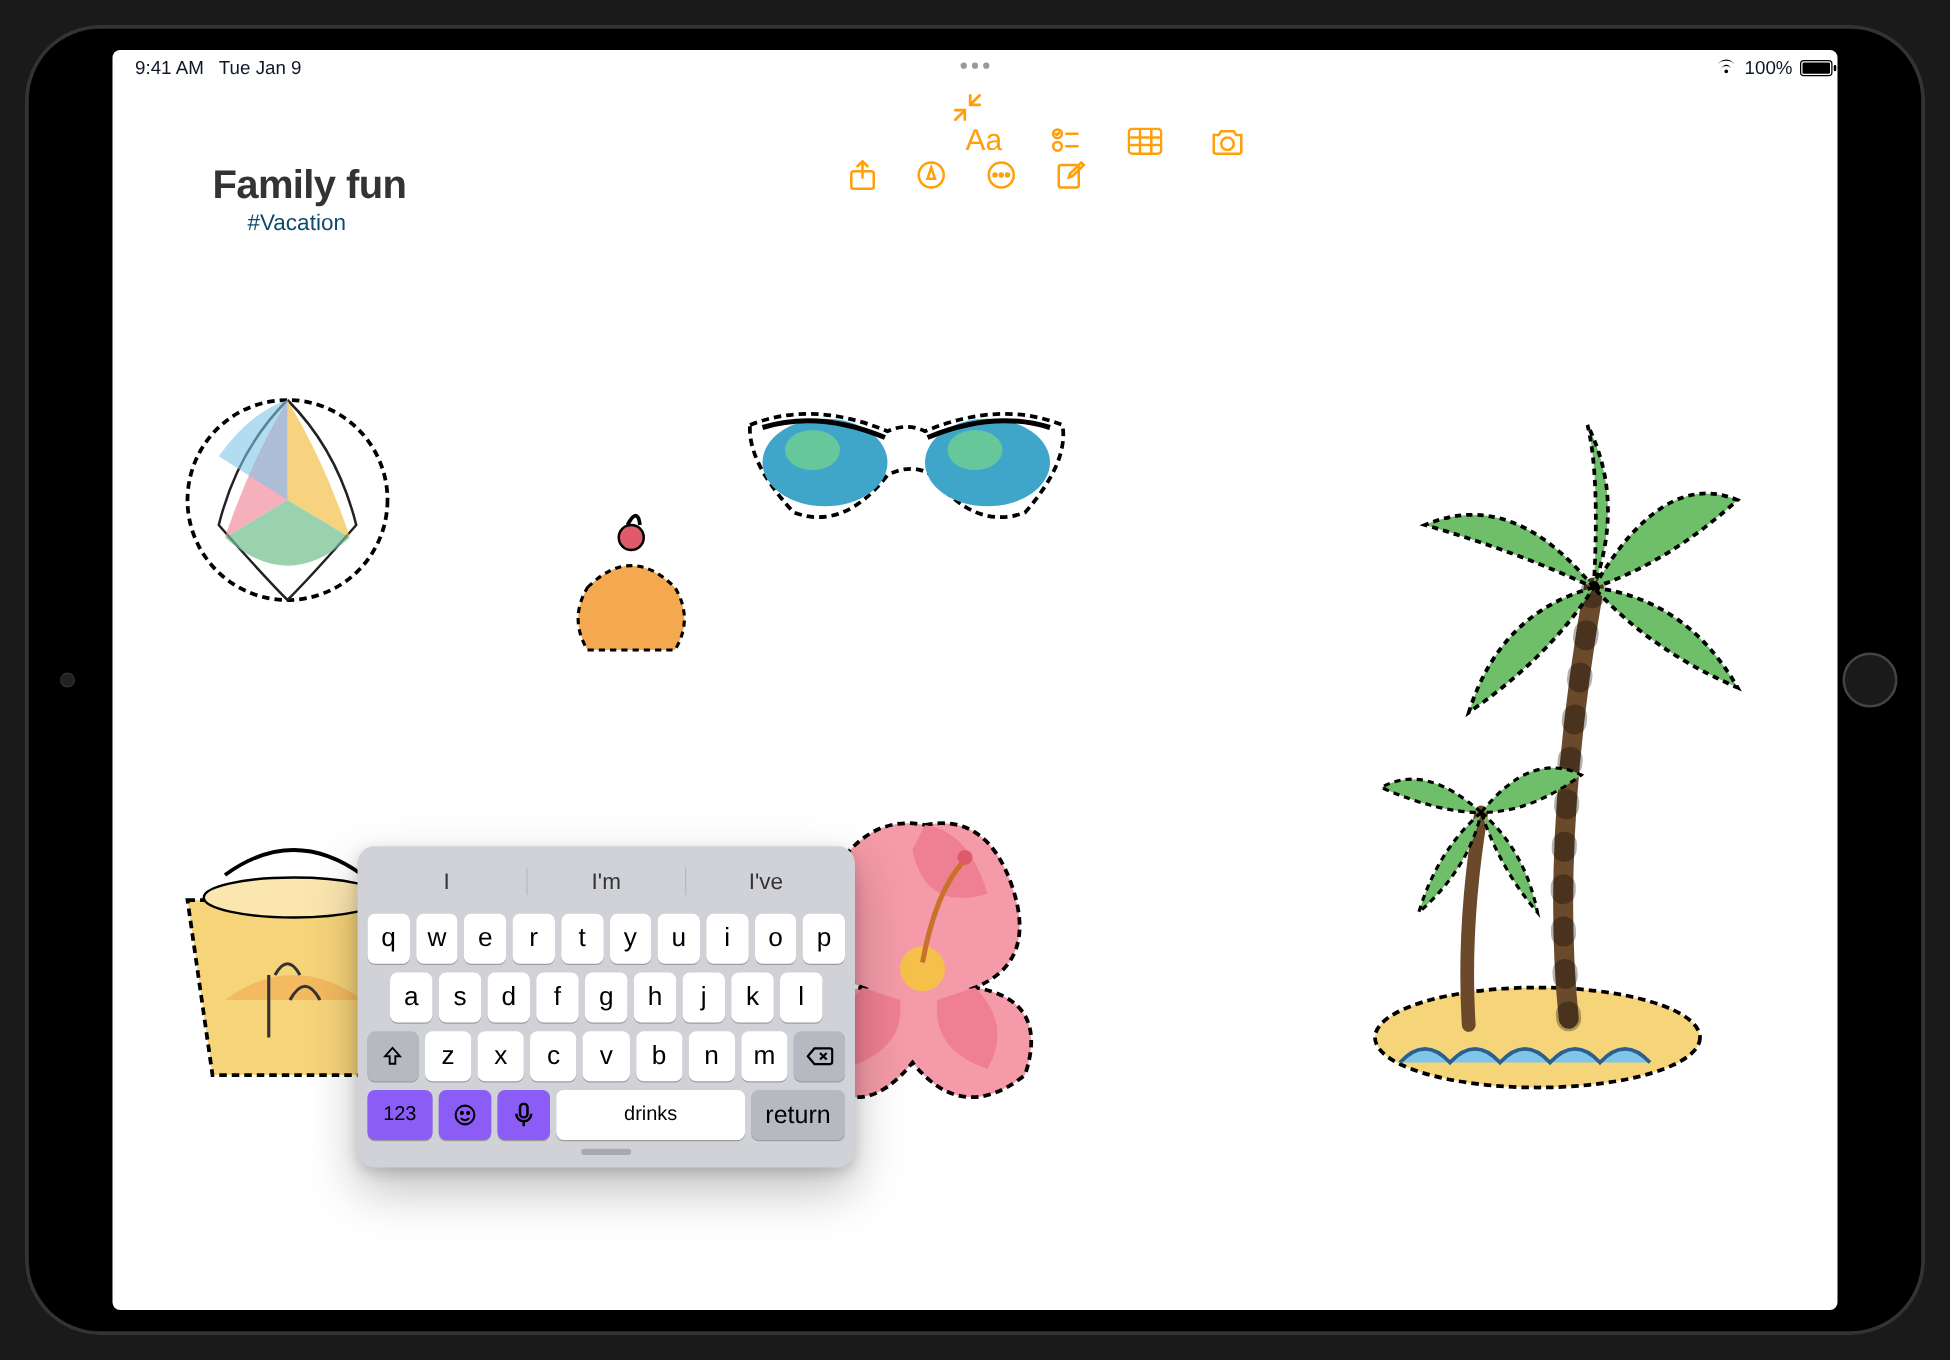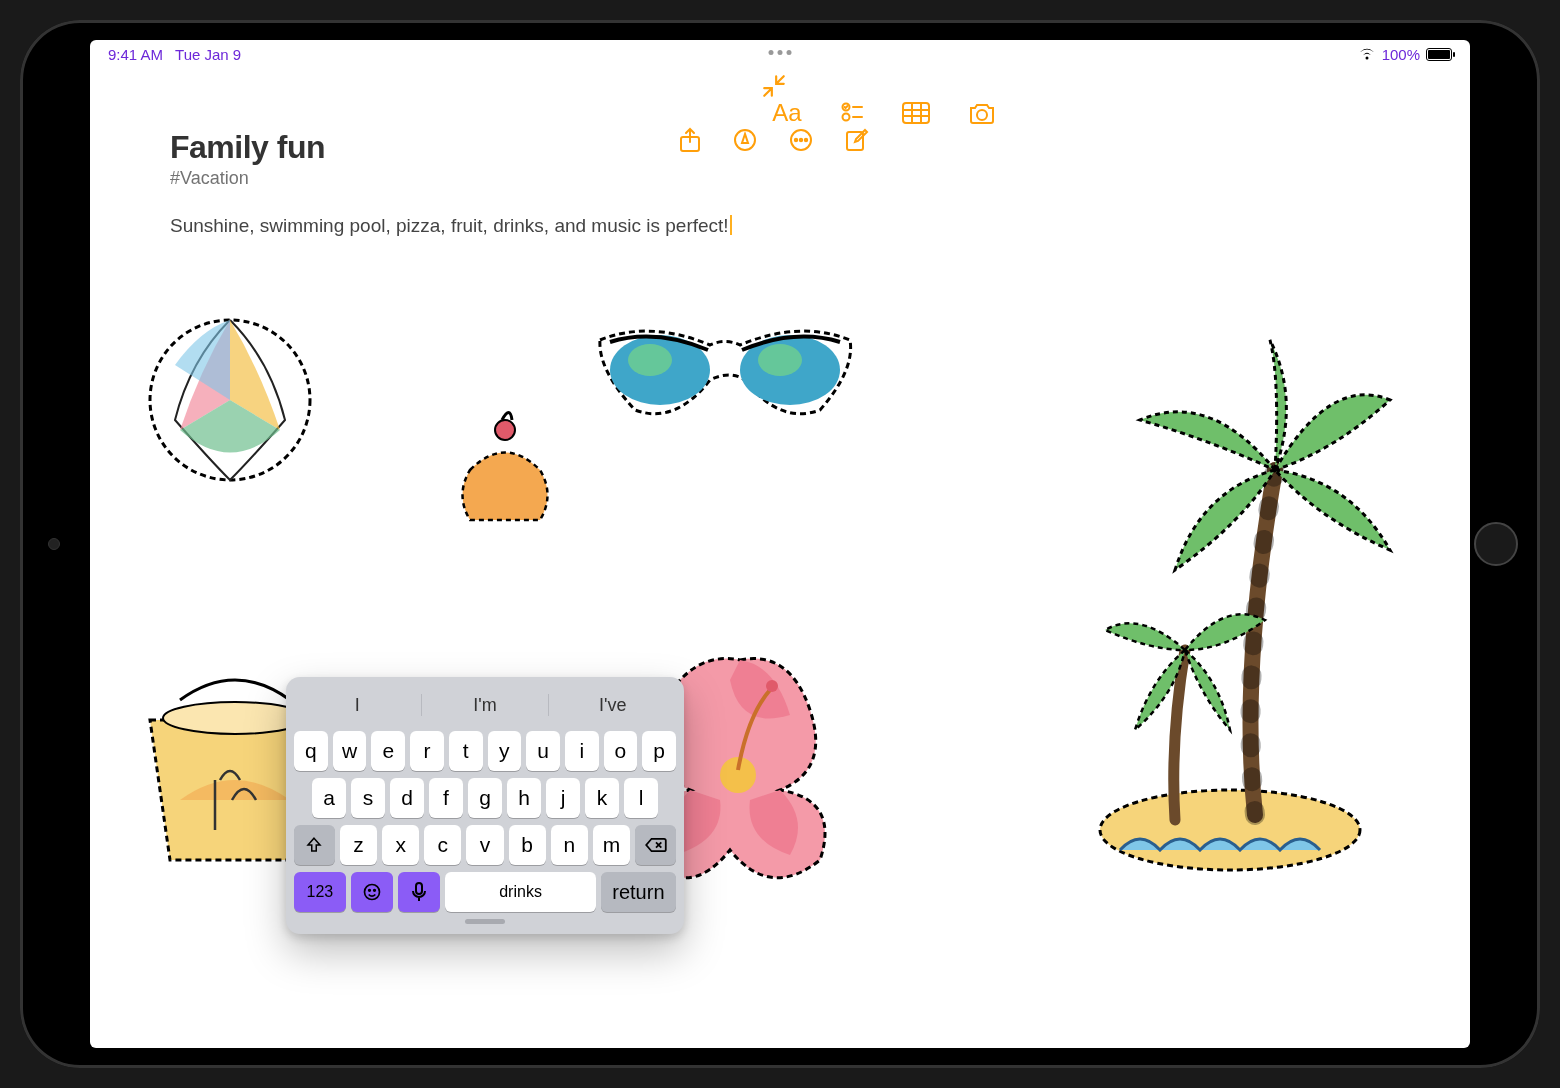--- a/index.html
+++ b/index.html
@@ -19,36 +19,36 @@
   .camera {
     position: absolute; left: 28px; top: 50%; transform: translateY(-50%);
     width: 12px; height: 12px; border-radius: 50%; background: #222; border: 1px solid #333;
   }
   .screen {
     width: 100%; height: 100%; background: #fff; border-radius: 6px;
     position: relative; overflow: hidden;
   }
   .status-bar {
     display: flex; justify-content: space-between; align-items: center;
-    padding: 6px 18px 2px 18px; font-size: 15px; color: #6d28d9;
+    padding: 6px 4px 2px 18px; font-size: 15px; color: #0f172a;
   }
   .status-left { display: flex; gap: 12px; align-items: center; font-weight: 500;}
   .status-right { display: flex; gap: 6px; align-items: center; font-weight: 400;}
   .dots { position: absolute; left: 50%; top: 10px; transform: translateX(-50%); display:flex; gap:4px;}
   .dots span{width:5px;height:5px;background:#999;border-radius:50%;}
   .toolbar {
     display: flex; align-items: center; padding: 8px 22px 8px 10px; height: 52px; flex-direction: column;
   }
   .tb-left { flex: 0 0 auto; }
   .tb-center { flex: 1; display: flex; gap: 38px; justify-content: center; align-items: center; margin-left:220px;}
   .tb-right { display: flex; gap: 32px; align-items: center; }
   .icon { color: #ff9f0a; display: flex; align-items: center; justify-content: center; }
   .note-body { padding: 12px 80px 0 80px; }
   .note-title { font-size: 32px; font-weight: 700; color: #333; letter-spacing: -0.5px;}
-  .note-tag { color: #737373; font-size: 18px; margin-top: 2px; }
+  .note-tag { color: #0c4a6e; font-size: 18px; margin-top: 2px; margin-left: 28px; }
   .note-text { font-size: 19px; color: #444; margin-top: 26px; }
   .cursor { display:inline-block; width:2px; height:20px; background:#ffb020; vertical-align:-3px; margin-left:1px;}
   .sketch-area { position: absolute; left:0; right:0; top:220px; bottom:0; pointer-events:none;}
 
   
   .keyboard {
     position: absolute; left: 196px; bottom: 114px;
     width: 398px; background: #d0d2d7; border-radius: 14px;
     padding: 10px 8px 10px 8px;
     box-shadow: 0 18px 40px rgba(0,0,0,0.25), 0 4px 10px rgba(0,0,0,0.15);
@@ -168,21 +168,20 @@
               <rect x="2" y="4" width="16" height="18" rx="2"></rect>
               <path d="M20 2l2 2-9 9-3 1 1-3 9-9z"></path>
             </svg>
         </span>
       </div>
     </div>
 
     <div class="note-body">
       <div class="note-title">Family fun</div>
       <div class="note-tag">#Vacation</div>
-      <div class="note-text"><span>Sunshine, swimming pool, pizza, fruit, drinks, and music is perfect!</span><span class="cursor"></span></div>
     </div>
 
     <div class="sketch-area">
 
       <svg style="position:absolute;left:40px;top:40px" width="200" height="200" viewBox="0 0 200 200">
         <circle cx="100" cy="100" r="80" fill="#fff" stroke="#000" stroke-width="3" stroke-dasharray="6 4"></circle>
         <path d="M100 20 Q60 60 45 120 Q80 160 100 180 Q120 160 155 120 Q140 60 100 20" fill="none" stroke="#222" stroke-width="2"></path>
         <path d="M100 20 Q70 70 50 130 L100 100 Z" fill="#f28fa0" opacity="0.7"></path>
         <path d="M100 20 Q130 70 150 130 L100 100 Z" fill="#f4c04a" opacity="0.7"></path>
         <path d="M50 130 Q100 175 150 130 L100 100 Z" fill="#6fbf8f" opacity="0.7"></path>

